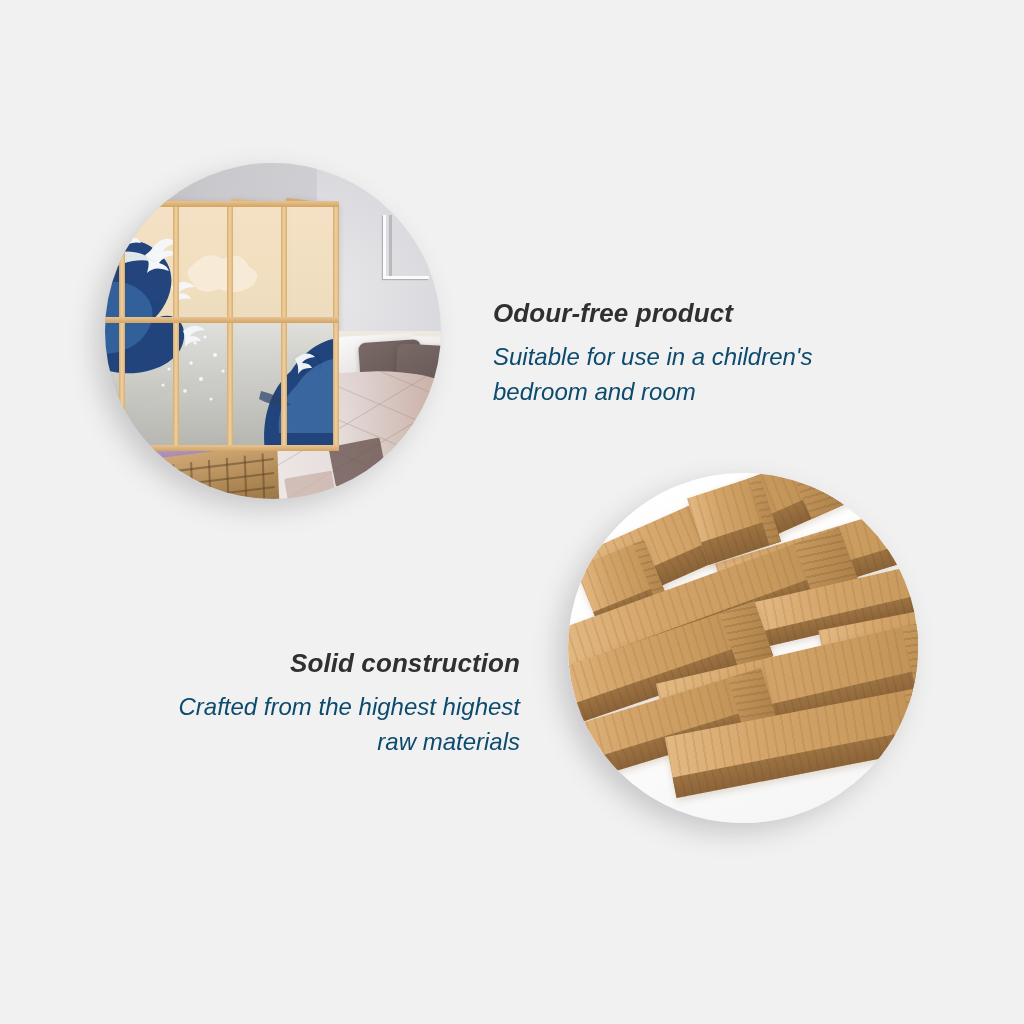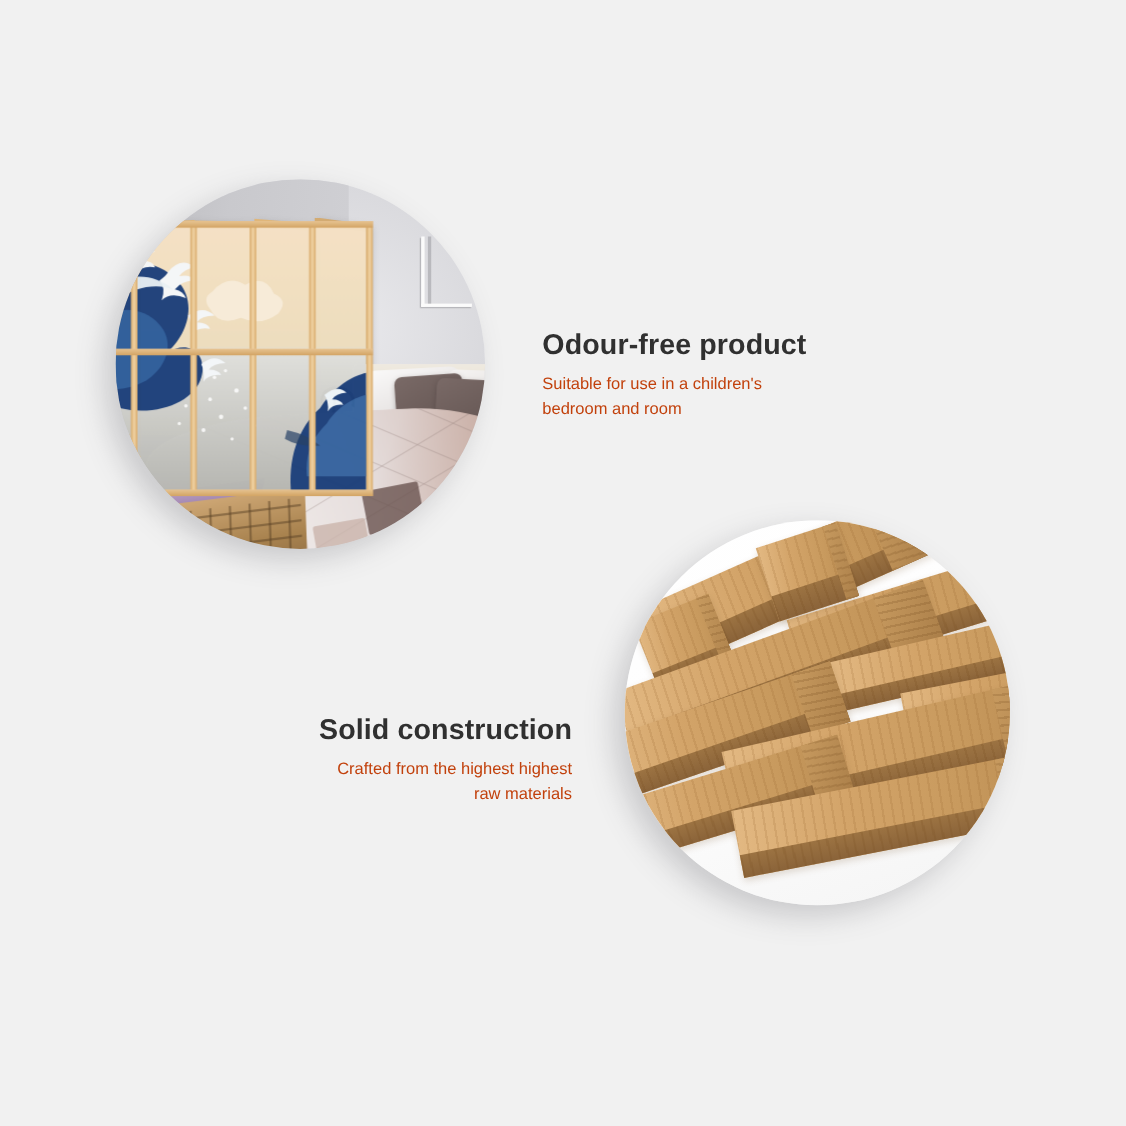--- a/index.html
+++ b/index.html
@@ -2,21 +2,21 @@
 <html><head>
 <meta charset="utf-8">
 <style>
   * { box-sizing: border-box; margin: 0; padding: 0; }
   html, body {
     width: 1024px; height: 1024px;
     background: #f1f1f1;
     font-family: "Liberation Sans", sans-serif;
     overflow: hidden;
   }
-  .canvas { position: relative; width: 908px; height: 1024px; background: #f1f1f1; }
+  .canvas { position: relative; width: 908px; height: 1024px; background: #f1f1f1; font-style: italic; }
 
   
   .photo-circle {
     position: absolute;
     border-radius: 50%;
     overflow: hidden;
     box-shadow: -10px 10px 26px rgba(90,90,95,0.26);
   }
   #circle-bedroom { left: 105px; top: 163px; width: 336px; height: 336px; }
   #circle-wood    { left: 568px; top: 473px; width: 350px; height: 350px; }
@@ -174,21 +174,21 @@
   
   .text-block { position:absolute; }
   #text-odour { left:493px; top:298px; width:360px; text-align:left; }
   #text-solid { left:150px; top:648px; width:370px; text-align:right; }
 
   .feature-title {
     font-size: 26px; font-weight: 700; color:#303030;
     letter-spacing:.1px; line-height: 1.18; margin-bottom: 10px;
   }
   .feature-desc {
-    font-size: 15px; font-weight: 400; color:#c2410c;
+    font-size: 24px; font-weight: 400; color:#0c4a6e;
     line-height: 1.48; white-space: pre-line;
   }
 </style>
 </head>
 <body>
 
 <div class="canvas">
 
   <div class="photo-circle" id="circle-bedroom">
     <div class="scene">

